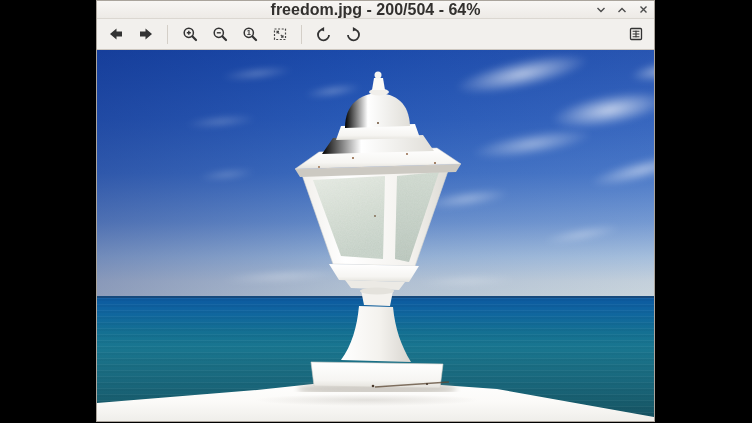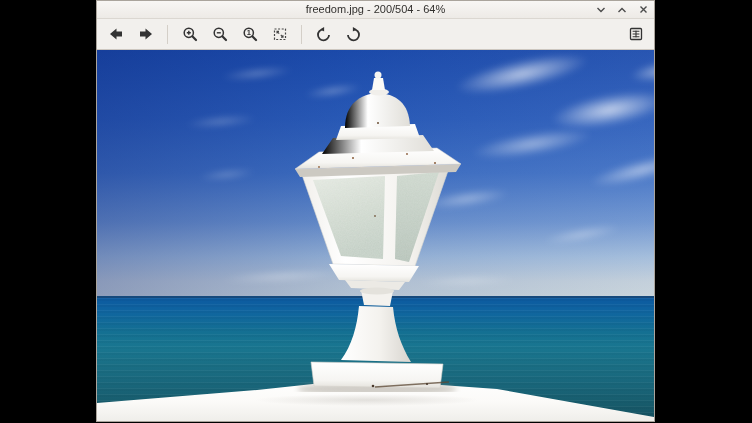--- a/index.html
+++ b/index.html
@@ -20,21 +20,21 @@
     display:flex; flex-direction:column;
   }
   .titlebar {
     height:18px; flex:0 0 18px;
     background:linear-gradient(#f8f6f4,#edeae6);
     border-bottom:1px solid #dbd7d1;
     display:flex; align-items:center; justify-content:center;
     position:relative;
   }
   .title {
-    font-size:11px; font-weight:normal; color:#32302e; line-height:1;
+    font-size:16px; font-weight:bold; color:#32302e; line-height:1;
   }
   .win-controls {
     position:absolute; right:5px; top:0; height:100%;
     display:flex; align-items:center; gap:9px;
   }
   .win-btn { width:12px; height:12px; display:flex; align-items:center; justify-content:center; cursor:default; }
 
   .toolbar {
     height:31px; flex:0 0 31px;
     background:#f2f0ed;

